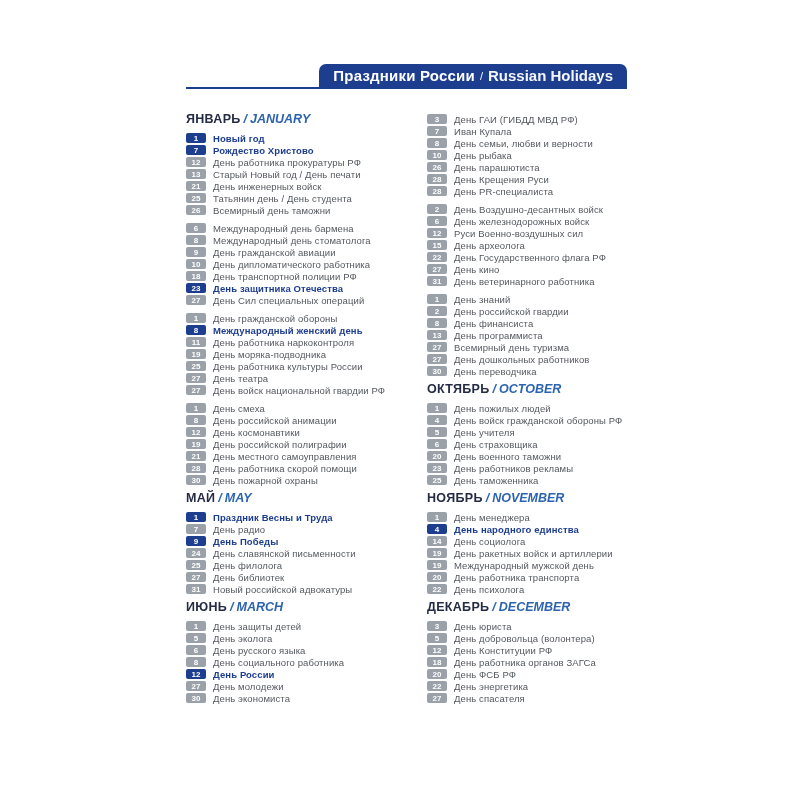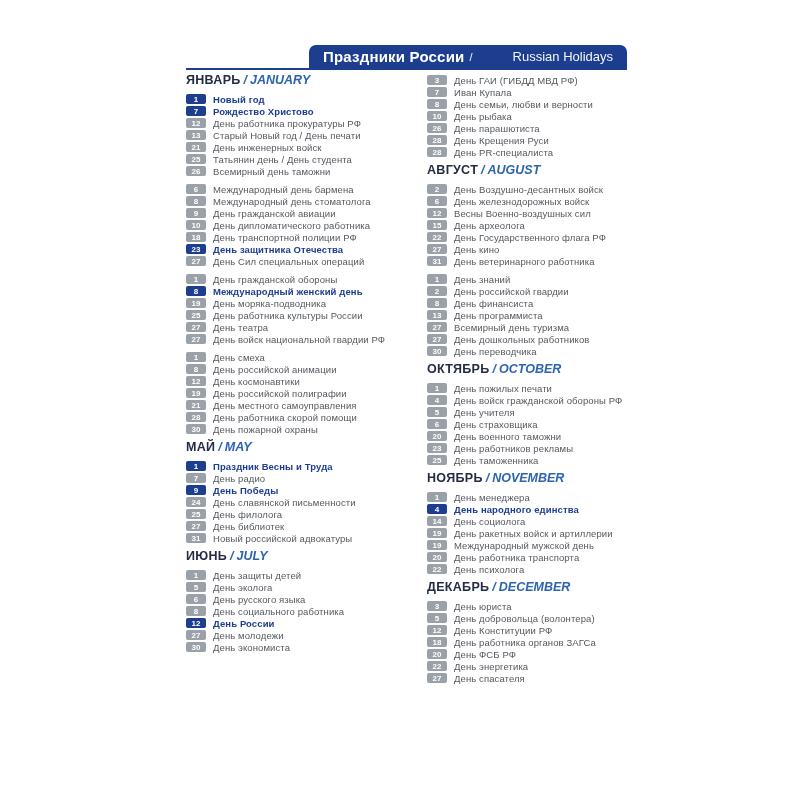--- a/index.html
+++ b/index.html
@@ -1,37 +1,37 @@
 <!DOCTYPE html>
 <html><head>
 <meta charset="utf-8">
 <style>
   html,body{margin:0;padding:0;}
   body{
     width:800px;height:800px;background:#ffffff;position:relative;overflow:hidden;
     font-family:"Liberation Sans", sans-serif;
     -webkit-font-smoothing:antialiased;
   }
-  .page{position:absolute;left:186px;top:45px;width:460px;}
+  .page{position:absolute;left:186px;top:64px;width:460px;}
 
   
   .header-row{
     width:441px;display:flex;justify-content:flex-end;align-items:flex-end;
     border-bottom:2px solid #1d3d8f;
   }
   .header-tab{
     background:#1d3d8f;border-radius:7px 7px 0 0;height:23px;
     display:flex;align-items:center;padding:0 14px;color:#ffffff;white-space:nowrap;
   }
   .t-ru{font-weight:bold;font-size:15px;letter-spacing:.2px;}
   .t-sep{font-size:11px;margin:0 5px;font-weight:normal;opacity:.95;}
-  .t-en{font-size:13px;font-weight:normal;opacity:.95;margin-left:35px;}
+  .t-en{font-size:15px;font-weight:bold;opacity:.95;}
 
   
-  .columns{display:flex;gap:22px;margin-top:4px;}
+  .columns{display:flex;gap:22px;margin-top:24px;}
   .col{width:219px;}
 
   .month{margin-bottom:6px;}
   .mh{margin:0 0 6px 0;font-size:12.5px;line-height:13px;white-space:nowrap;}
   .mru{color:#242b44;font-weight:bold;letter-spacing:.3px;}
   .msep{color:#2c64af;font-style:italic;font-weight:bold;margin:0 3px;}
   .men{color:#2c64af;font-style:italic;font-weight:bold;}
 
   .hl{list-style:none;margin:0;padding:0;}
   .row{display:flex;align-items:center;height:12px;}
@@ -127,20 +127,24 @@
           <ul class="hl">
             <li class="row">
               <span class="badge">1</span>
               <span class="hname">День гражданской обороны</span>
             </li>
             <li class="row feat">
               <span class="badge">8</span>
               <span class="hname">Международный женский день</span>
             </li>
             <li class="row">
+              <span class="badge">11</span>
+              <span class="hname">День работника наркоконтроля</span>
+            </li>
+            <li class="row">
               <span class="badge">19</span>
               <span class="hname">День моряка-подводника</span>
             </li>
             <li class="row">
               <span class="badge">25</span>
               <span class="hname">День работника культуры России</span>
             </li>
             <li class="row">
               <span class="badge">27</span>
               <span class="hname">День театра</span>
@@ -210,21 +214,21 @@
               <span class="badge">27</span>
               <span class="hname">День библиотек</span>
             </li>
             <li class="row">
               <span class="badge">31</span>
               <span class="hname">Новый российской адвокатуры</span>
             </li>
           </ul>
         </section>
         <section class="month">
-          <h2 class="mh"><span class="mru">ИЮНЬ</span><span class="msep">/</span><span class="men">JULY</span></h2>
+          <h2 class="mh"><span class="mru">ИЮНЬ</span><span class="msep">/</span><span class="men">MARCH</span></h2>
           <ul class="hl">
             <li class="row">
               <span class="badge">1</span>
               <span class="hname">День защиты детей</span>
             </li>
             <li class="row">
               <span class="badge">5</span>
               <span class="hname">День эколога</span>
             </li>
             <li class="row">
@@ -277,33 +281,32 @@
               <span class="badge">28</span>
               <span class="hname">День Крещения Руси</span>
             </li>
             <li class="row">
               <span class="badge">28</span>
               <span class="hname">День PR-специалиста</span>
             </li>
           </ul>
         </section>
         <section class="month">
-          <h2 class="mh"><span class="mru">АВГУСТ</span><span class="msep">/</span><span class="men">AUGUST</span></h2>
           <ul class="hl">
             <li class="row">
               <span class="badge">2</span>
               <span class="hname">День Воздушно-десантных войск</span>
             </li>
             <li class="row">
               <span class="badge">6</span>
               <span class="hname">День железнодорожных войск</span>
             </li>
             <li class="row">
               <span class="badge">12</span>
-              <span class="hname">Весны Военно-воздушных сил</span>
+              <span class="hname">Руси Военно-воздушных сил</span>
             </li>
             <li class="row">
               <span class="badge">15</span>
               <span class="hname">День археолога</span>
             </li>
             <li class="row">
               <span class="badge">22</span>
               <span class="hname">День Государственного флага РФ</span>
             </li>
             <li class="row">
@@ -346,21 +349,21 @@
               <span class="badge">30</span>
               <span class="hname">День переводчика</span>
             </li>
           </ul>
         </section>
         <section class="month">
           <h2 class="mh"><span class="mru">ОКТЯБРЬ</span><span class="msep">/</span><span class="men">OCTOBER</span></h2>
           <ul class="hl">
             <li class="row">
               <span class="badge">1</span>
-              <span class="hname">День пожилых печати</span>
+              <span class="hname">День пожилых людей</span>
             </li>
             <li class="row">
               <span class="badge">4</span>
               <span class="hname">День войск гражданской обороны РФ</span>
             </li>
             <li class="row">
               <span class="badge">5</span>
               <span class="hname">День учителя</span>
             </li>
             <li class="row">

